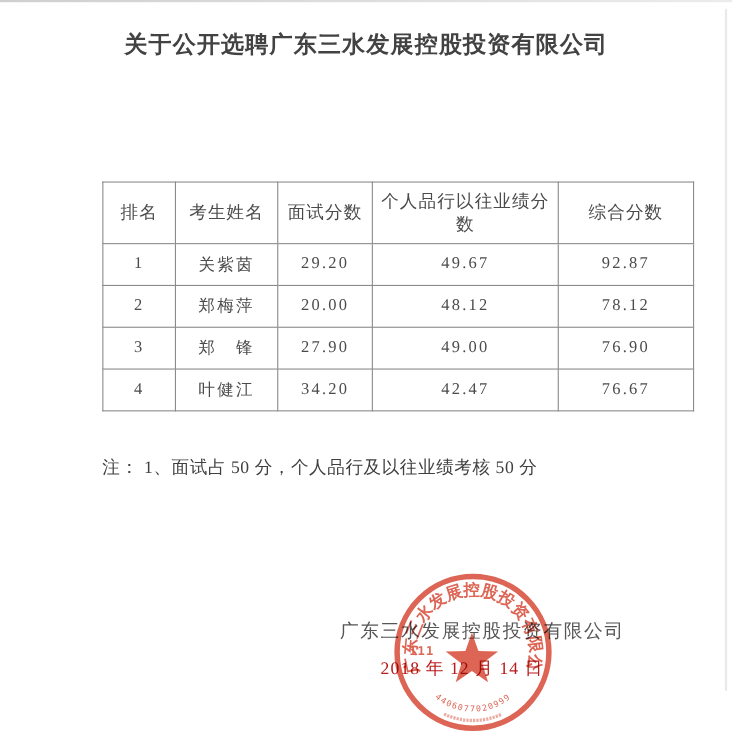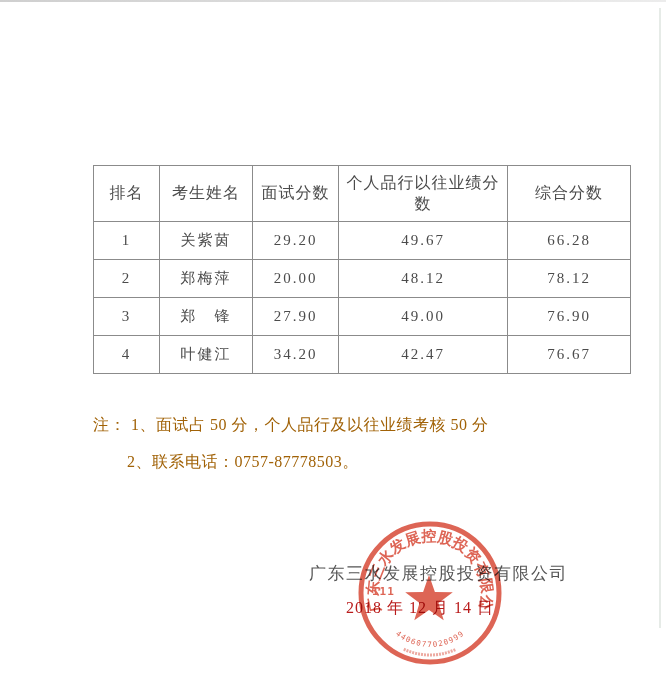--- a/index.html
+++ b/index.html
@@ -30,21 +30,21 @@
   }
   .score-table th, .score-table td {
     border:1px solid #8b8b8b; text-align:center; vertical-align:middle;
     font-weight:normal; color:#4b4b4b; padding:0; overflow:hidden;
   }
   .score-table th { height:55px; font-size:16px; letter-spacing:1px; }
   .score-table td { height:37px; font-size:15px; }
   .cell-name { letter-spacing:2px; }
   .cell-num  { letter-spacing:2px; }
   
-  .note-line { position:absolute; font-size:16px; color:#a16207; letter-spacing:0.5px;text-align:right; }
+  .note-line { position:absolute; font-size:16px; color:#404040; letter-spacing:0.5px;text-align:right; }
   .note-1 { left:93px;  top:415px; }
   .note-2 { left:127px; top:452px; }
   .note-prefix { margin-right:5px; }
   
   .sig-company {
     position:absolute; left:309px; top:562px; font-size:17px;
     letter-spacing:1.5px; color:#555555;
   }
   .sig-date {
     position:absolute; left:346px; top:598px; font-size:16px;
@@ -64,20 +64,21 @@
   .seal .smudge   { fill:none; stroke:var(--seal-color,#d94f3d); stroke-width:3;
                     stroke-dasharray:2 1; opacity:0.55; }
 </style>
 </head>
 <body>
 
 <div class="page">
   <div class="edge-top"></div>
   <div class="edge-right"></div>
 
+  <div class="title-line l1">关于公开选聘广东三水发展控股投资有限公司</div>
 
   <table class="score-table">
     <colgroup>
       <col style="width:66px">
         <col style="width:93px">
         <col style="width:86px">
       <col style="width:169px">
         <col style="width:123px">
     </colgroup>
     <thead>
@@ -88,21 +89,21 @@
         <th>个人品行以往业绩分数</th>
         <th>综合分数</th>
       </tr>
     </thead>
     <tbody>
       <tr>
         <td class="cell-num">1</td>
         <td class="cell-name">关紫茵</td>
         <td class="cell-num">29.20</td>
         <td class="cell-num">49.67</td>
-        <td class="cell-num">66.28</td>
+        <td class="cell-num">92.87</td>
       </tr>
       <tr>
         <td class="cell-num">2</td>
         <td class="cell-name">郑梅萍</td>
         <td class="cell-num">20.00</td>
         <td class="cell-num">48.12</td>
         <td class="cell-num">78.12</td>
       </tr>
       <tr>
         <td class="cell-num">3</td>
@@ -117,21 +118,20 @@
         <td class="cell-num">34.20</td>
         <td class="cell-num">42.47</td>
         <td class="cell-num">76.67</td>
       </tr>
     </tbody>
   </table>
 
   <div class="note-line note-1">
     <span class="note-prefix">注：</span><span>1、面试占 50 分，个人品行及以往业绩考核 50 分</span>
   </div>
-  <div class="note-line note-2">2、联系电话：0757-87778503。</div>
 
   <div class="sig-company">广东三水发展控股投资有限公司</div>
   <div class="sig-date">2018 年 12 月 14 日</div>
 
   <svg class="seal" viewBox="0 0 164 164" xmlns="http://www.w3.org/2000/svg" xmlns:xlink="http://www.w3.org/1999/xlink">
     <defs>
       <path id="ringPath" d="M 33.1 99.8 A 52 52 0 1 1 130.9 99.8"></path>
       <path id="serialPath" d="M 45.9 122.1 A 54 54 0 0 0 118.1 122.1"></path>
     </defs>
     <circle class="ring" cx="82" cy="82" r="69"></circle>

